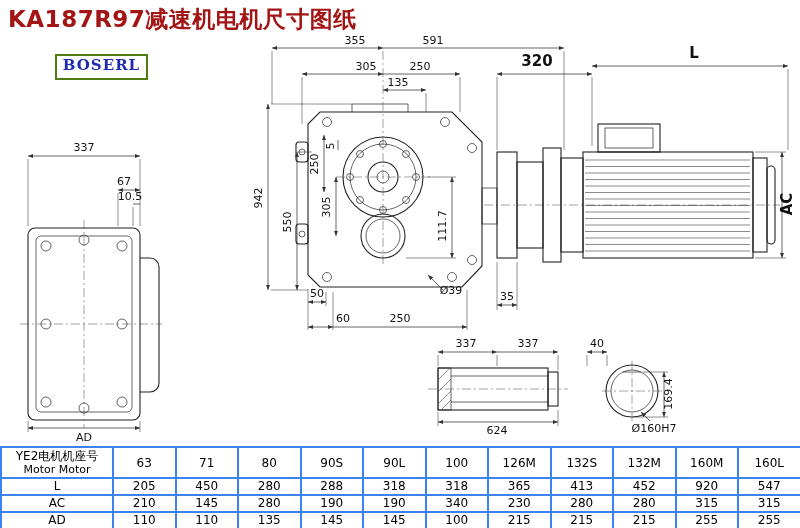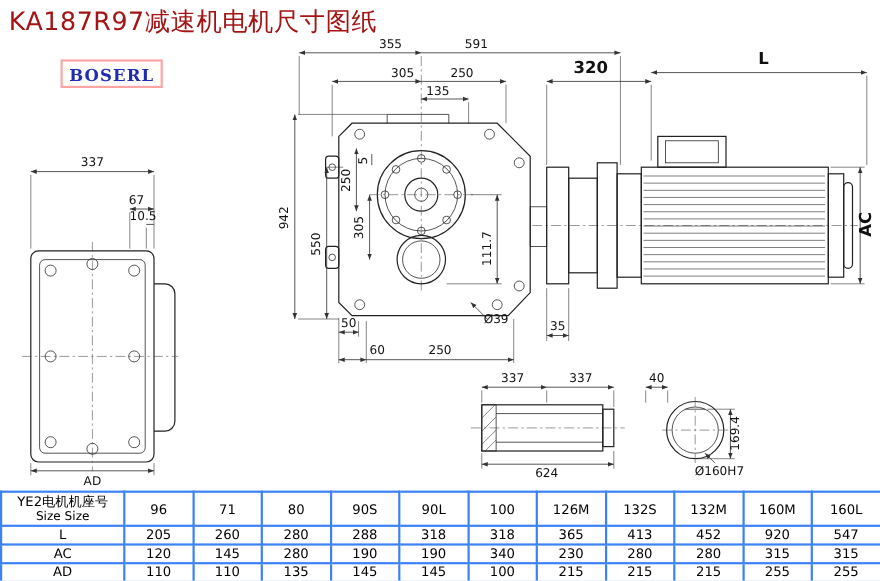--- a/index.html
+++ b/index.html
@@ -1,19 +1,19 @@
 <!DOCTYPE html>
 <html><head>
 <meta charset="utf-8">
 <style>
   *{margin:0;padding:0;box-sizing:border-box}
   html,body{width:800px;height:528px;background:#fff;font-family:"DejaVu Sans","Liberation Sans",sans-serif;}
   .sheet{position:relative;width:800px;height:528px;overflow:hidden;background:#fff;}
-  .title{position:absolute;left:8px;top:4px;font-size:23px;font-weight:normal;color:#a31414;letter-spacing:.5px;}
-  .logo{position:absolute;left:55px;top:54px;width:93px;height:26px;border:2px solid #fca5a5;display:flex;align-items:flex-end;justify-content:center;background:#fff;}
+  .title{position:absolute;left:8px;top:4px;font-size:23px;font-weight:bold;color:#a31414;letter-spacing:.5px;}
+  .logo{position:absolute;left:55px;top:54px;width:93px;height:26px;border:2px solid #4d7c0f;display:flex;align-items:flex-start;justify-content:center;background:#fff;}
   .logo span{font-family:"DejaVu Serif","Liberation Serif",serif;font-weight:bold;font-size:15px;color:#1f2bb0;letter-spacing:1px;}
   svg.drawing{position:absolute;left:0;top:0;}
   svg text{font-size:11px;fill:#111;text-anchor:middle;font-family:"DejaVu Sans","Liberation Sans",sans-serif;}
   svg text.big{font-size:15px;font-weight:bold;}
   .geo{stroke:#222;stroke-width:1.1;fill:none}
   .geo2{stroke:#222;stroke-width:.7;fill:none}
   .dim{stroke:#333;stroke-width:.75;fill:none}
   .ext{stroke:#333;stroke-width:.55;fill:none}
   .cl{stroke:#555;stroke-width:.55;stroke-dasharray:9 3 2 3;fill:none}
   .fin{stroke:#2a2a2a;stroke-width:.55;fill:none}
@@ -253,51 +253,51 @@
         <col class="cn">
         <col class="cn">
         <col class="cn">
         <col class="cn">
         <col class="cn">
     </colgroup>
     <tbody>
       <tr class="h">
         <td class="hcell">
           <div>YE2电机机座号</div>
-          <div class="en">Size Size</div>
+          <div class="en">Motor Motor</div>
         </td>
-        <td>96</td>
+        <td>63</td>
         <td>71</td>
         <td>80</td>
         <td>90S</td>
         <td>90L</td>
         <td>100</td>
         <td>126M</td>
         <td>132S</td>
         <td>132M</td>
         <td>160M</td>
         <td>160L</td>
       </tr>
       <tr class="r">
         <td>L</td>
         <td>205</td>
-        <td>260</td>
+        <td>450</td>
         <td>280</td>
         <td>288</td>
         <td>318</td>
         <td>318</td>
         <td>365</td>
         <td>413</td>
         <td>452</td>
         <td>920</td>
         <td>547</td>
       </tr>
       <tr class="r">
         <td>AC</td>
-        <td>120</td>
+        <td>210</td>
         <td>145</td>
         <td>280</td>
         <td>190</td>
         <td>190</td>
         <td>340</td>
         <td>230</td>
         <td>280</td>
         <td>280</td>
         <td>315</td>
         <td>315</td>

